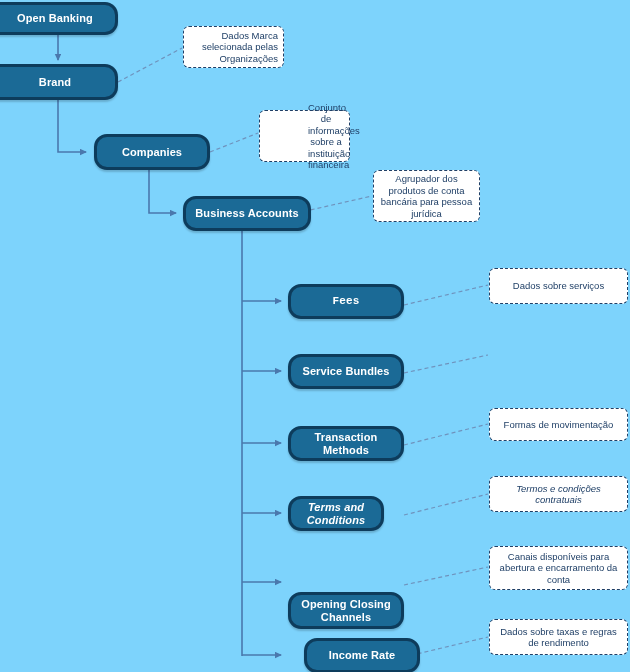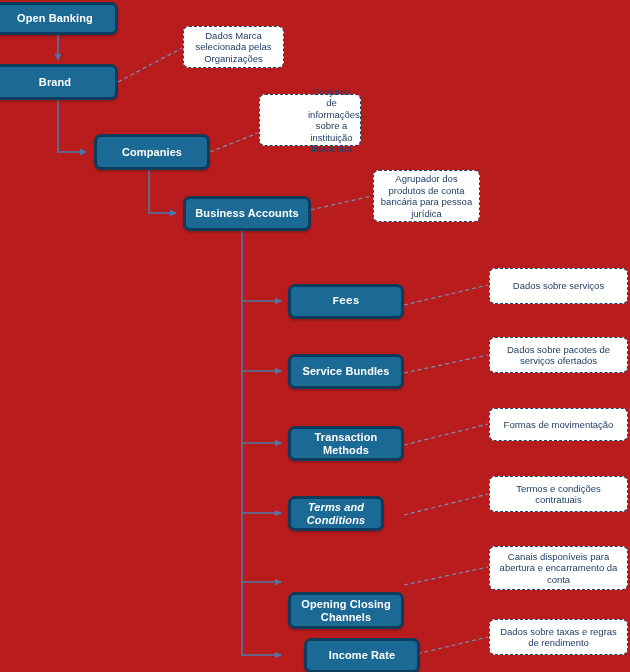--- a/index.html
+++ b/index.html
@@ -8,37 +8,37 @@
     padding: 0;
     background: #ffffff;
   }
   body {
     font-family: "Liberation Sans", sans-serif;
   }
   #diagram-root {
     position: relative;
     width: 630px;
     height: 672px;
-    background: #b91c1c;
+    background: #7dd3fc;
     overflow: hidden;
   }
   #connector-layer {
     position: absolute;
     left: 0;
     top: 0;
     width: 630px;
     height: 672px;
     pointer-events: none;
   }
   .node-box {
     position: absolute;
     box-sizing: border-box;
     background: #1b6a96;
     border: 3px solid #0d3c5c;
-    border-radius: 7px;
+    border-radius: 13px;
     display: flex;
     align-items: center;
     justify-content: center;
     text-align: center;
     color: #ffffff;
     font-weight: bold;
     font-size: 11px;
     line-height: 13px;
     letter-spacing: 0.1px;
     box-shadow: 0 2px 2px rgba(0,0,0,0.18);
@@ -178,45 +178,42 @@
   </div>
 
   <div class="node-box" style="left:288px; top:564px; width:116px; height:37px;margin-top:28px;">
     <span class="node-label">Opening Closing Channels</span>
   </div>
 
   <div class="node-box" style="left:304px; top:638px; width:116px; height:35px;">
     <span class="node-label">Income Rate</span>
   </div>
 
-  <div class="note-box" style="left:183px; top:26px; width:101px; height:42px;">
+  <div class="note-box" style="left:183px; top:26px; width:101px; height:42px;text-align:right;">
     <span class="note-text">Dados Marca selecionada pelas Organizações</span>
   </div>
 
-  <div class="note-box" style="left:259px; top:94px; width:102px; height:52px;padding-left:48px;">
+  <div class="note-box" style="left:259px; top:110px; width:91px; height:52px;padding-left:48px;">
     <span class="note-text">Conjunto de informações sobre a instituição financeira</span>
   </div>
 
   <div class="note-box" style="left:373px; top:170px; width:107px; height:52px;">
     <span class="note-text">Agrupador dos produtos de conta bancária para pessoa jurídica</span>
   </div>
 
   <div class="note-box" style="left:489px; top:268px; width:139px; height:36px;align-items:center;">
     <span class="note-text">Dados sobre serviços</span>
   </div>
 
-  <div class="note-box" style="left:489px; top:337px; width:139px; height:36px;">
-    <span class="note-text">Dados sobre pacotes de serviços ofertados</span>
-  </div>
 
   <div class="note-box" style="left:489px; top:408px; width:139px; height:33px;">
     <span class="note-text">Formas de movimentação</span>
   </div>
 
-  <div class="note-box" style="left:489px; top:476px; width:139px; height:36px;">
+  <div class="note-box" style="left:489px; top:476px; width:139px; height:36px;font-style:italic;">
     <span class="note-text">Termos e condições contratuais</span>
   </div>
 
   <div class="note-box" style="left:489px; top:546px; width:139px; height:44px;">
     <span class="note-text">Canais disponíveis para abertura e encarramento da conta</span>
   </div>
 
   <div class="note-box" style="left:489px; top:619px; width:139px; height:36px;">
     <span class="note-text">Dados sobre taxas e regras de rendimento</span>
   </div>

